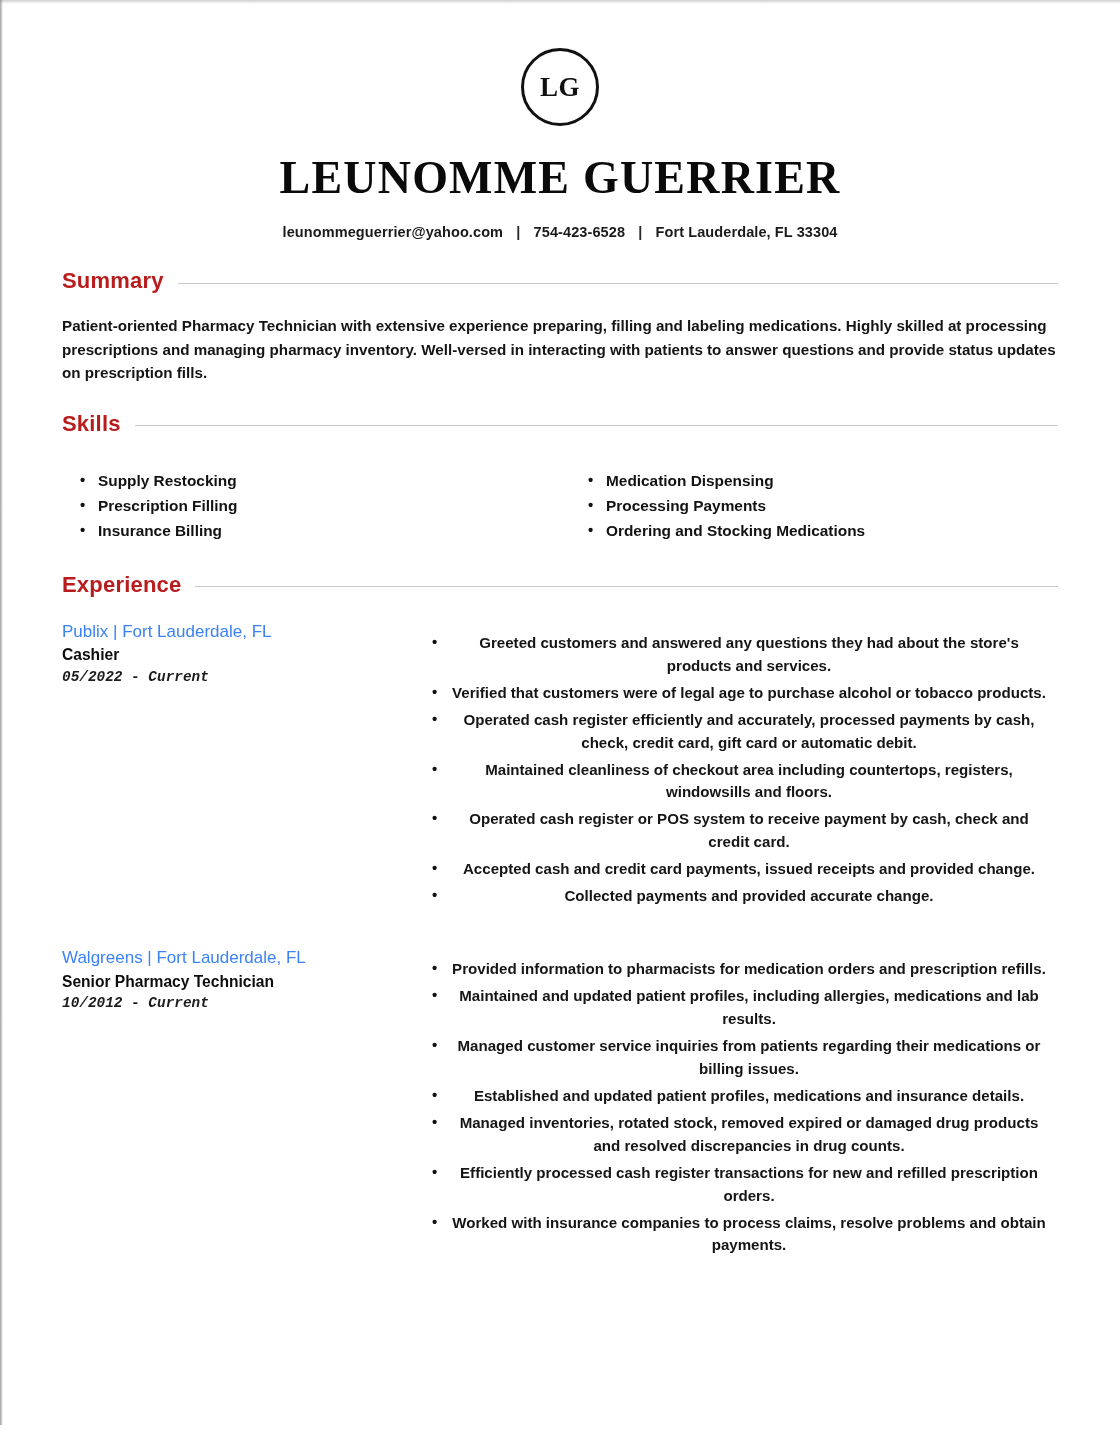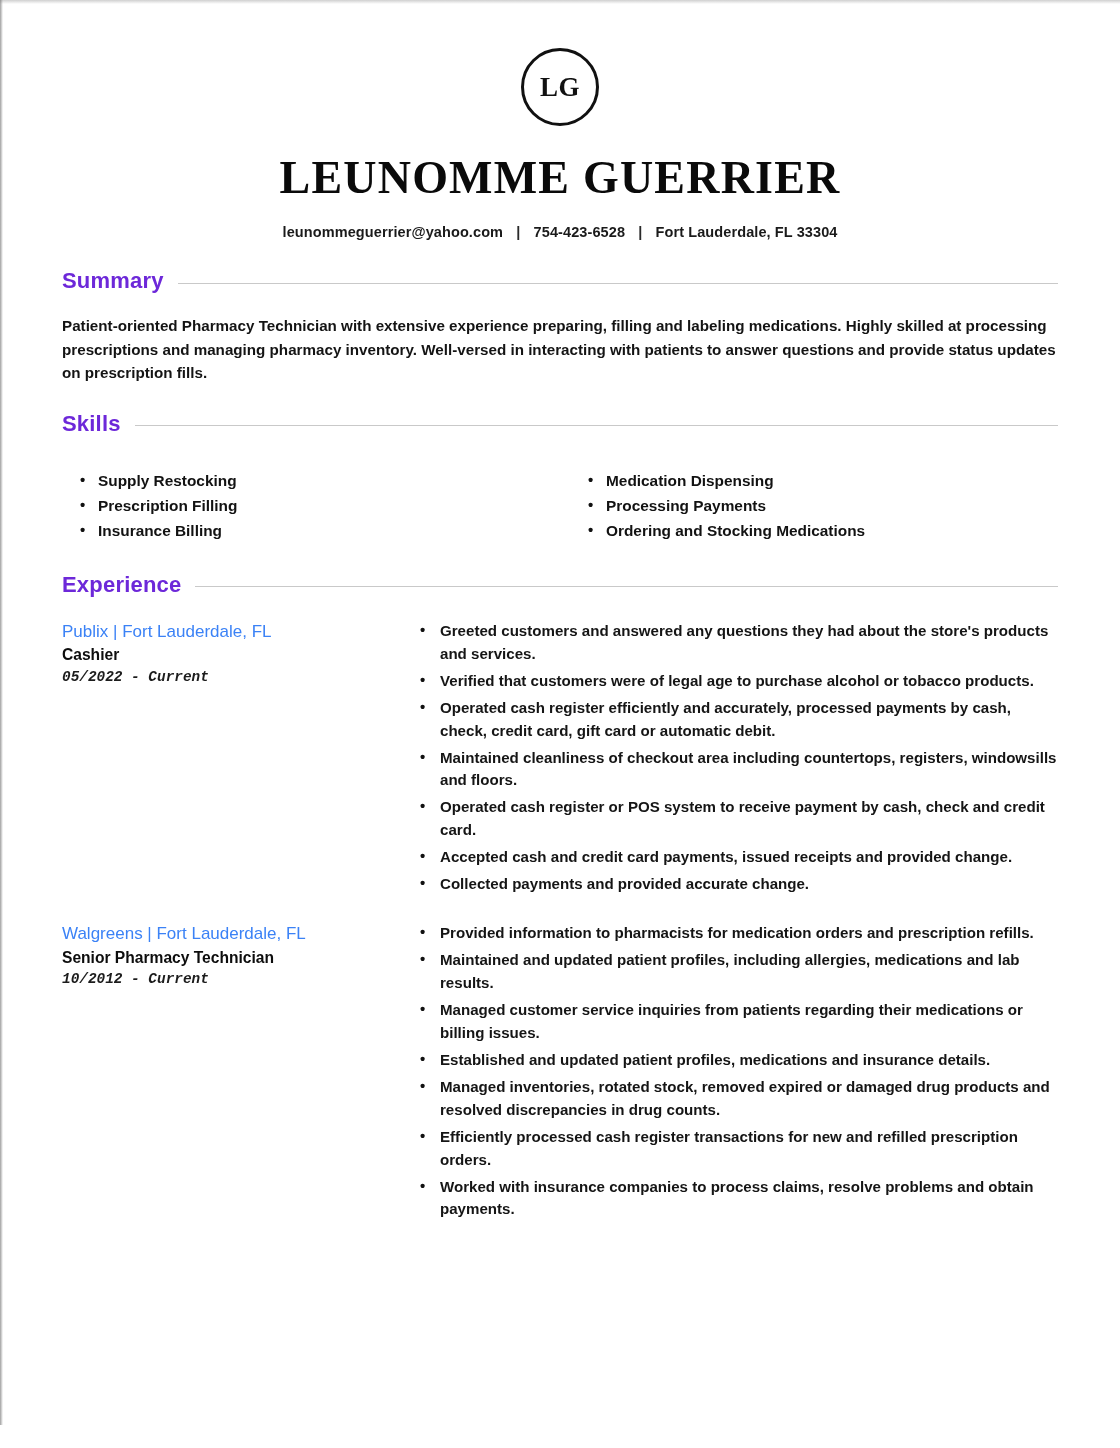--- a/index.html
+++ b/index.html
@@ -87,21 +87,21 @@
   }
   .section-head {
     display: flex;
     align-items: center;
     gap: 14px;
   }
   .section-title {
     font-family: "Liberation Sans", "DejaVu Sans", sans-serif;
     font-weight: bold;
     font-size: 22px;
-    color: #6d28d9;
+    color: #b91c1c;
     white-space: nowrap;
     letter-spacing: 0.2px;
   }
   .rule {
     flex: 1 1 auto;
     height: 1px;
     background: #c9c9c9;
     position: relative;
     top: 2px;
   }
@@ -178,22 +178,23 @@
     font-family: Liberation Mono, monospace;
     font-style: italic;
     font-weight: bold;
     font-size: 14.4px;
     color: #1c1c1c;
     line-height: 1.5;
     filter: blur(0.3px);
   }
   .job-bullets {
     list-style: none;
-    margin: 0;
+    margin: 12px;
     padding: 0;
+    text-align: center;
   }
   .job-bullets li {
     font-family: "Liberation Sans", "DejaVu Sans", sans-serif;
     font-weight: bold;
     font-size: 15.1px;
     line-height: 1.52;
     color: #151515;
     position: relative;
     padding-left: 20px;
     margin-bottom: 4px;

